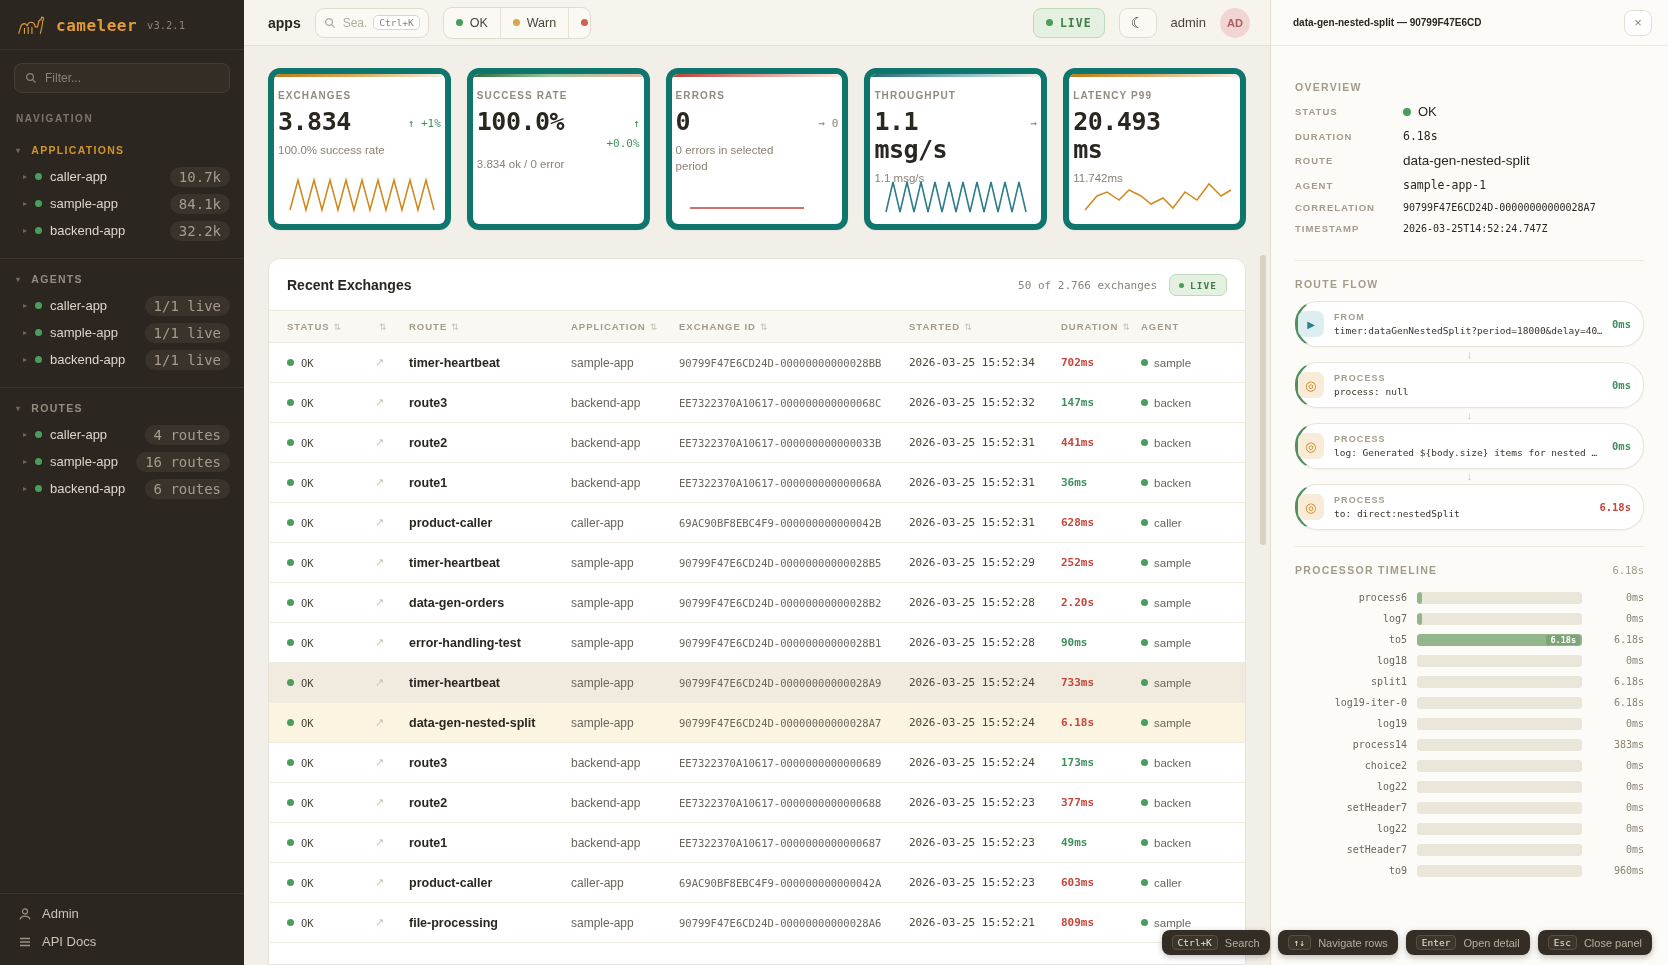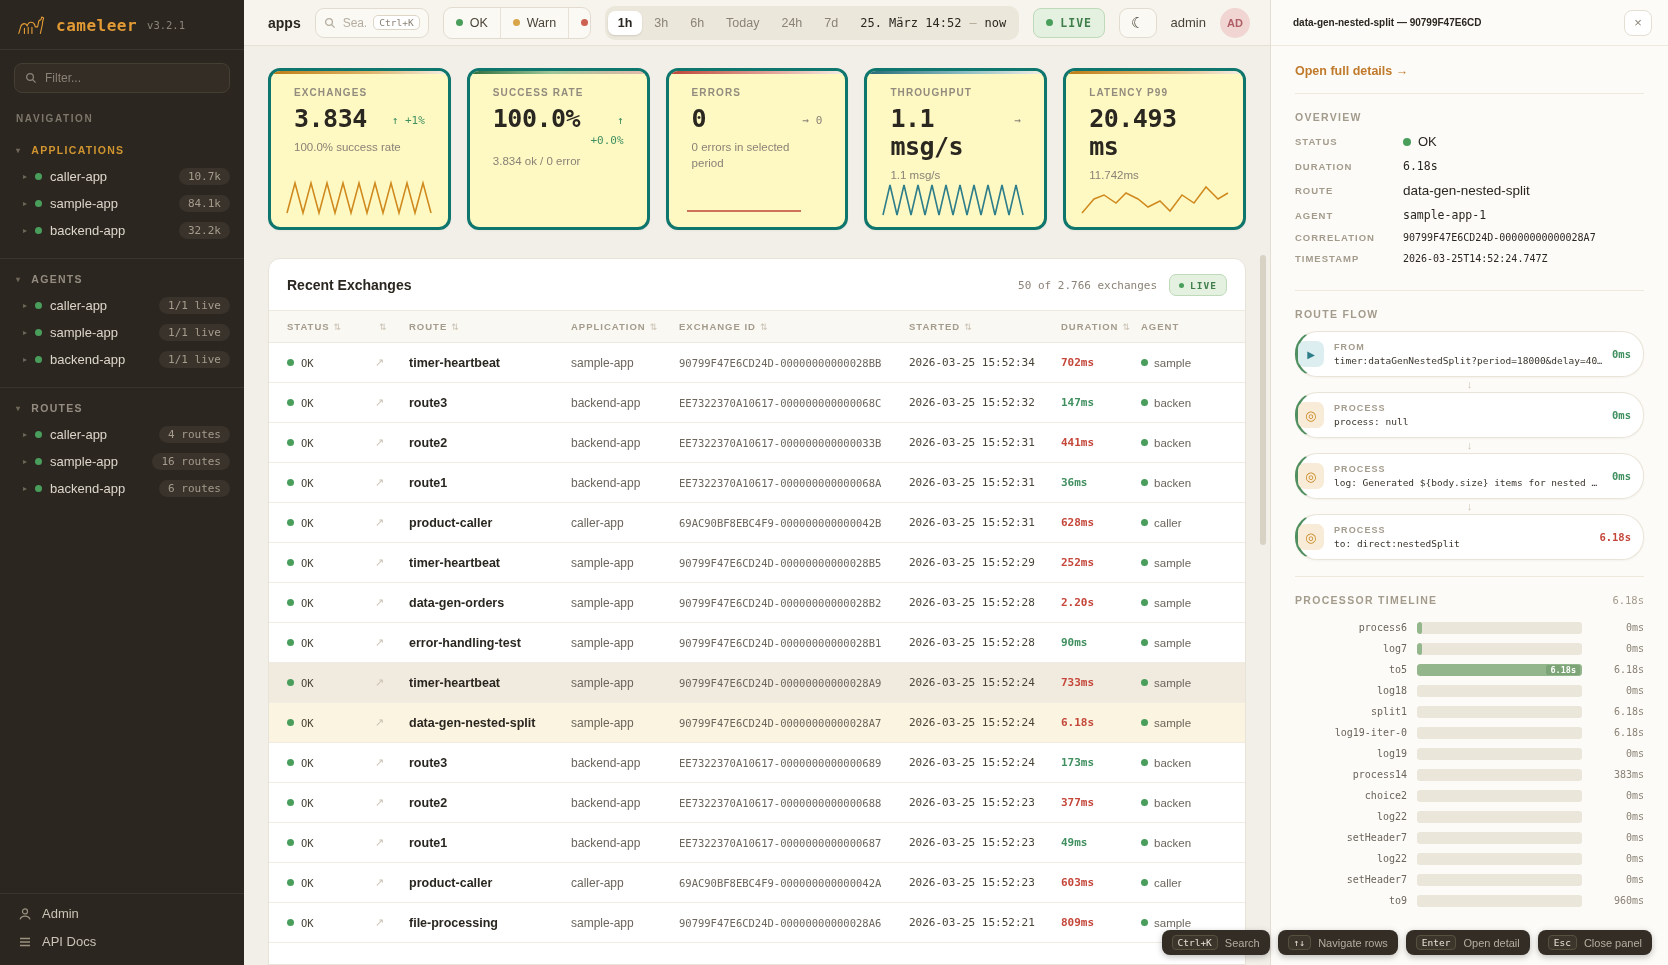--- a/index.html
+++ b/index.html
@@ -15,21 +15,21 @@
   .nav-label{padding:16px 16px 6px;font-size:10px;font-weight:bold;letter-spacing:1.6px;color:#7d766b}
   .group{padding:8px 0 8px}
   .group+.group{border-top:1px solid #3a342c;margin-top:6px}
   .group-head{display:flex;align-items:center;gap:10px;padding:6px 16px 7px;font-size:10.5px;font-weight:bold;letter-spacing:1.3px;color:#948c80}
   .group-head[data-active="true"]{color:#d1952f}
   .caret{font-size:8px;color:#6f6759}
   .item{display:flex;align-items:center;gap:8px;padding:5px 14px 5px 23px;font-size:13px;height:27px}
   .chev{font-size:8px;color:#6f6759}
   .gdot{width:7px;height:7px;border-radius:50%;background:#4a9e5c;flex:none}
   .item .name{flex:1;color:#ddd6cb}
-  .badge{background:#39332b;border-radius:999px;padding:2px 9px;font-size:11px;color:#a59c8d;font-family:"DejaVu Sans Mono",monospace;white-space:nowrap}
+  .badge{background:#39332b;border-radius:999px;padding:2px 9px;font-size:14px;color:#a59c8d;font-family:"DejaVu Sans Mono",monospace;white-space:nowrap}
   .sidebar-footer{margin-top:auto;border-top:1px solid #3a342c;padding:12px 18px 16px;display:flex;flex-direction:column;gap:13px}
   .foot-item{display:flex;align-items:center;gap:10px;font-size:13px;color:#c9c2b6}
   .foot-ic{color:#9a927f;display:flex}
 
   
   .main{flex:1;min-width:0;display:flex;flex-direction:column;position:relative}
   .topbar{height:46px;flex:none;display:flex;align-items:center;gap:14px;padding:0 20px 0 24px;background:#f7f4ee;border-bottom:1px solid #e7e1d5}
   .ctx{font-weight:bold;font-size:14px}
   .search{display:flex;align-items:center;gap:7px;background:#fbf9f4;border:1px solid #e2dcd0;border-radius:9px;height:30px;padding:0 8px;width:114px;flex:none}
   .search .ph{color:#b5ad9f;font-size:12px;flex:1;overflow:hidden;white-space:nowrap}
@@ -44,21 +44,21 @@
   .dash{color:#b0a896}
   .live{display:flex;align-items:center;gap:7px;background:#e4f1e0;border:1px solid #bedab8;border-radius:8px;height:30px;padding:0 12px;color:#3f7d4a;font-family:"DejaVu Sans Mono",monospace;font-size:11.5px;font-weight:bold;letter-spacing:1px}
   .live .dotc{background:#4a9e5c}
   .push{margin-left:auto}
   .moon{width:38px;height:30px;border:1px solid #e2dcd0;background:#fbf9f4;border-radius:9px;display:flex;align-items:center;justify-content:center;font-size:15px;color:#4a4438}
   .user{font-size:13px;color:#4a4438}
   .avatar{width:30px;height:30px;border-radius:50%;background:#f0d5d2;color:#b05e66;font-size:11px;font-weight:bold;display:flex;align-items:center;justify-content:center;flex:none}
 
   .content{flex:1;min-height:0;padding:22px 24px 0;display:flex;flex-direction:column;overflow:hidden}
   .cards{display:grid;grid-template-columns:repeat(5,1fr);gap:16px;flex:none}
-  .card{background:#fef9c3;border:3px solid #0f766e;border-radius:12px;padding:16px 23px 10px;position:relative;overflow:hidden;height:162px;box-shadow:0 1px 2px rgba(60,50,30,.05)}
+  .card{background:#ffffff;border:6px solid #0f766e;border-radius:12px;padding:16px 4px 10px;position:relative;overflow:hidden;height:162px;box-shadow:0 1px 2px rgba(60,50,30,.05)}
   .strip{position:absolute;top:0;left:0;right:0;height:3px}
   .lbl{font-size:10px;font-weight:bold;letter-spacing:1.1px;color:#938b7d}
   .valrow{display:flex;align-items:flex-start;margin-top:7px;gap:6px}
   .val{font-family:"DejaVu Sans Mono",monospace;font-weight:bold;font-size:25px;line-height:1.12;letter-spacing:-.5px}
   .delta{font-family:"DejaVu Sans Mono",monospace;font-size:11px;margin-left:auto;padding-top:9px;white-space:nowrap}
   .delta[data-tone="up"]{color:#3f8f5f}
   .delta[data-tone="neutral"]{color:#8a8276}
   .delta2{text-align:right;font-family:"DejaVu Sans Mono",monospace;font-size:11px;color:#3f8f5f;margin-top:1px}
   .sub{margin-top:7px;font-size:11.5px;color:#8a8276;line-height:1.35}
   .spark{position:absolute;left:14px;bottom:8px}
@@ -302,41 +302,20 @@
           <span class="dotc" style="background: rgb(217, 165, 74);"></span>
           <span>Warn</span>
         </div>
 
         <div class="seg">
           <span class="dotc" style="background: rgb(205, 97, 82);"></span>
 
         </div>
       </div>
 
-    <div class="range-group">
-      <span style="display:flex;gap:2px">
-
-          <span class="chip" data-active="true">1h</span>
-
-          <span class="chip" data-active="false">3h</span>
-
-          <span class="chip" data-active="false">6h</span>
-
-          <span class="chip" data-active="false">Today</span>
-
-          <span class="chip" data-active="false">24h</span>
-
-          <span class="chip" data-active="false">7d</span>
-        </span>
-      <span class="daterange">
-        <span>25. März 14:52</span>
-        <span class="dash">—</span>
-        <span>now</span>
-      </span>
-    </div>
 
     <div class="live push">
       <span class="dotc"></span>
       <span>LIVE</span>
     </div>
 
     <div class="moon">
       <span>☾</span>
     </div>
 
@@ -716,21 +695,20 @@
 </div>
 
 <aside class="panel">
   <div class="p-head">
     <span class="p-title">data-gen-nested-split — 90799F47E6CD</span>
     <span class="close">
         <span>×</span>
       </span>
   </div>
   <div class="p-body">
-    <a class="p-link" href="#" style="text-decoration:none">Open full details →</a>
 
     <div class="sec-label">
       <span>OVERVIEW</span>
     </div>
     <div>
 
         <div class="kv" data-kind="status">
           <span class="k">STATUS</span>
           <span class="v">
             <span class="sdot" style="display: inline-block;"></span>

